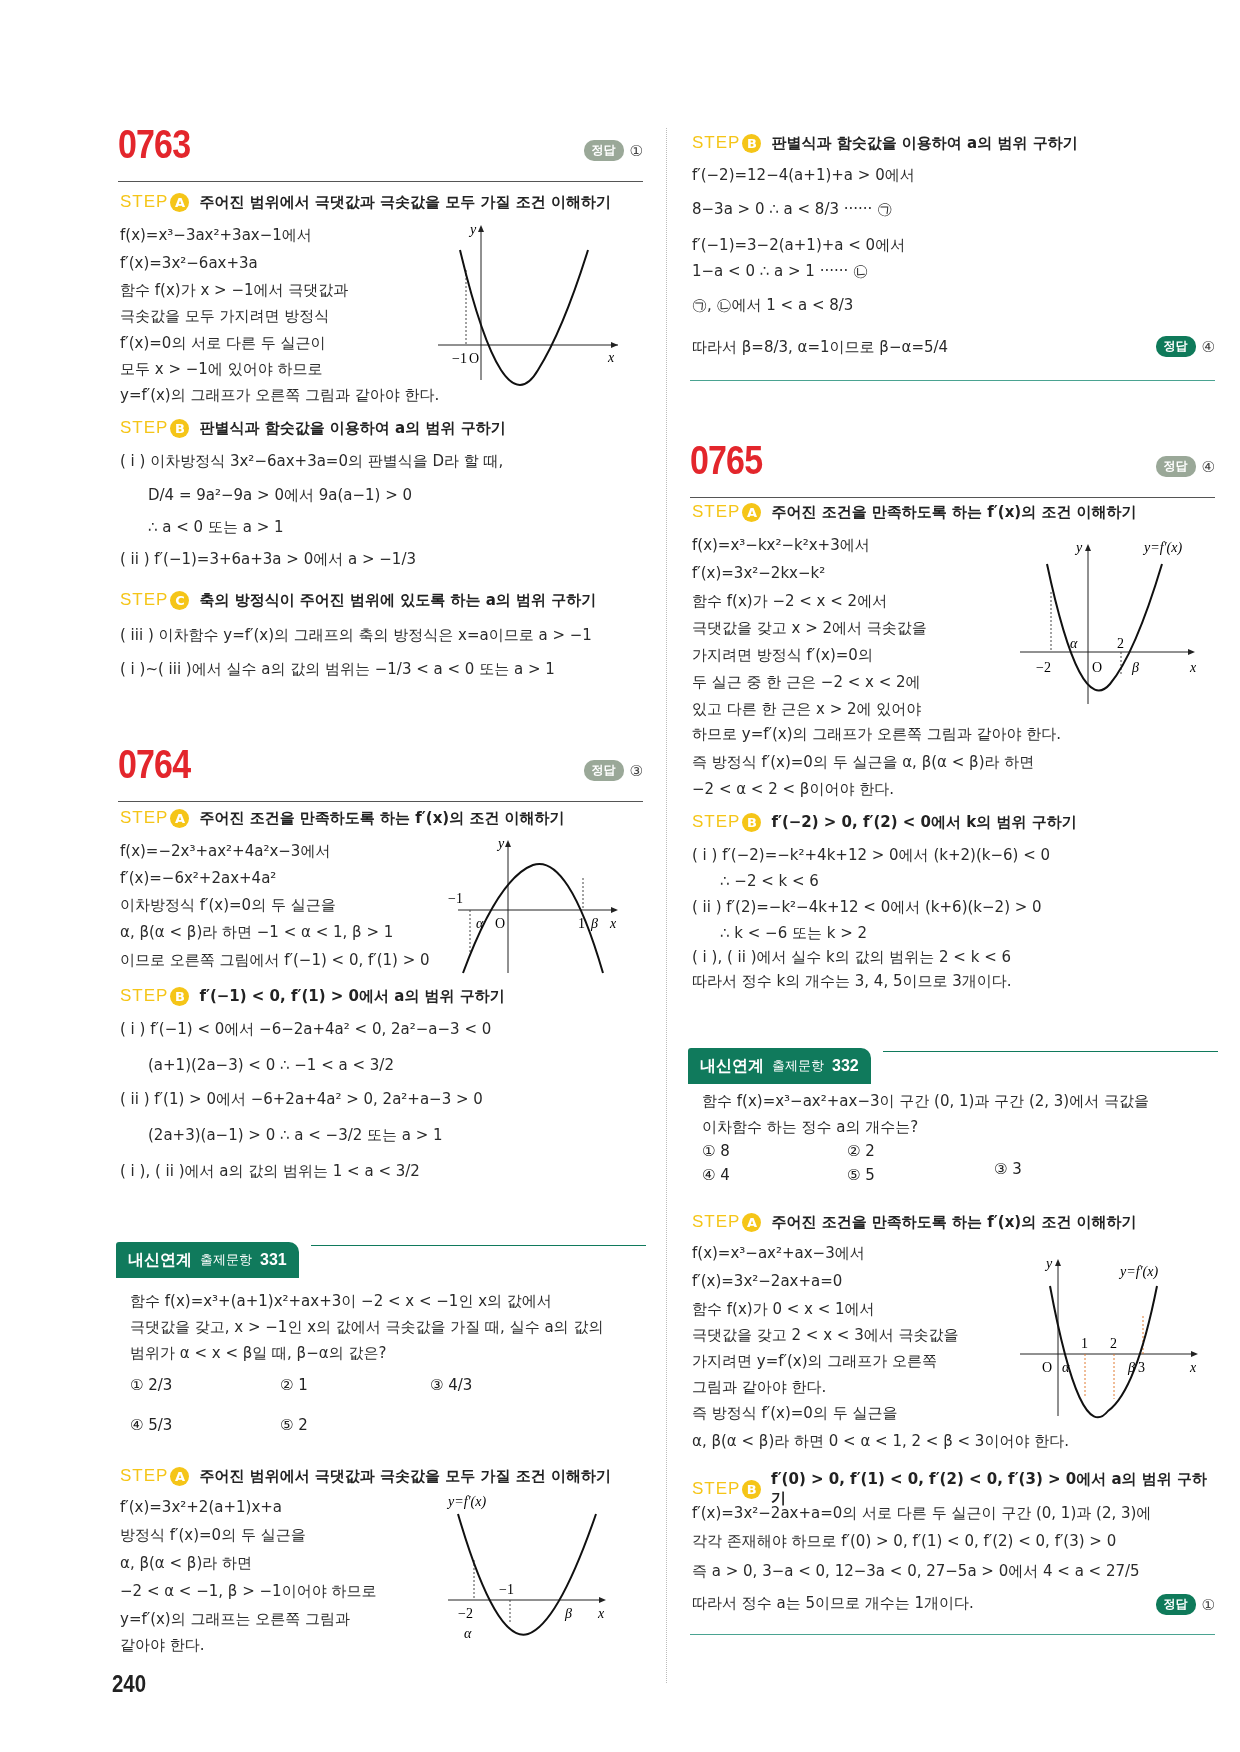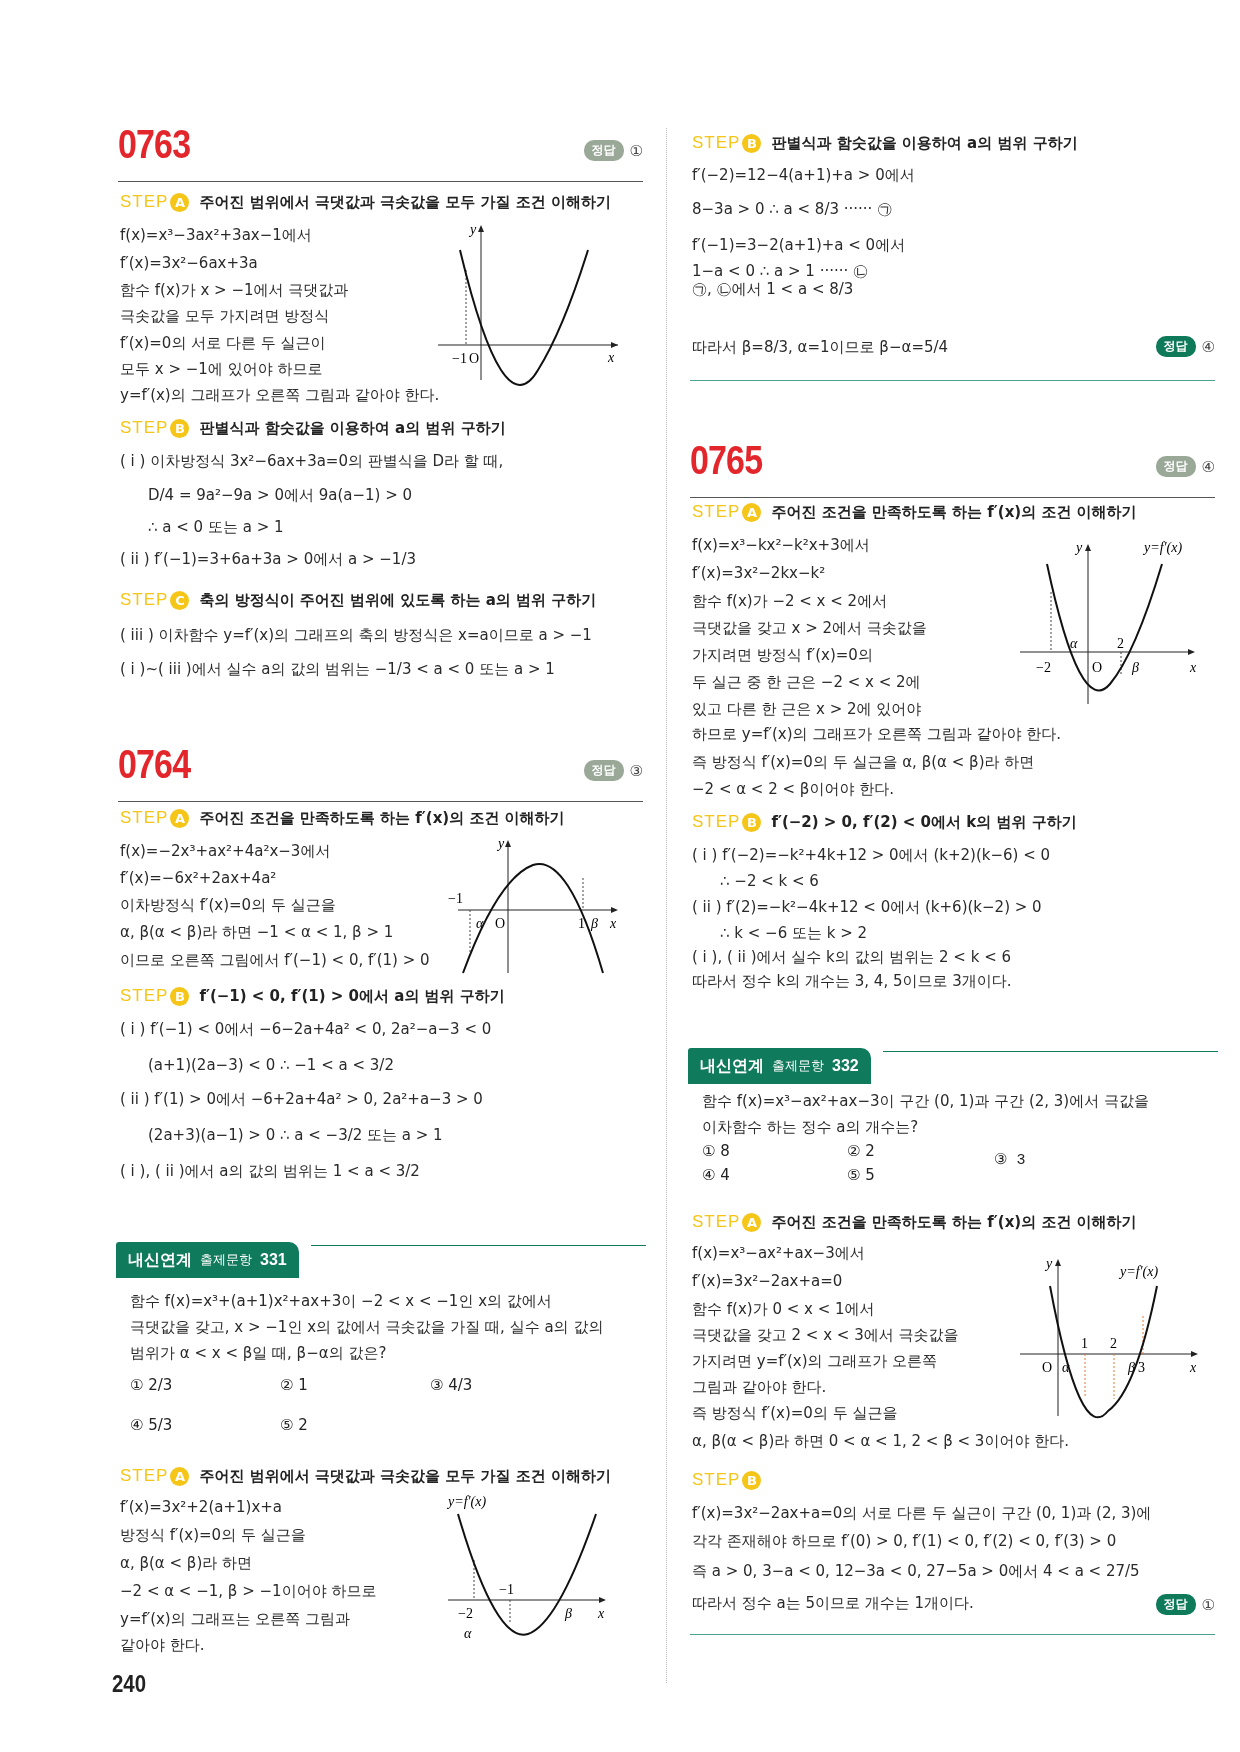--- a/index.html
+++ b/index.html
@@ -208,21 +208,21 @@
 
   <div class="step" style="top:133px;">
     <span class="step-word">STEP</span>
     <span class="step-circle">B</span>
     <span class="step-title">판별식과 함숫값을 이용하여 a의 범위 구하기</span>
   </div>
   <div class="line" style="top:166px;">f′(−2)=12−4(a+1)+a &gt; 0에서</div>
   <div class="line" style="top:200px;">8−3a &gt; 0   ∴ a &lt; 8/3   ······ ㉠</div>
   <div class="line" style="top:236px;">f′(−1)=3−2(a+1)+a &lt; 0에서</div>
   <div class="line" style="top:262px;">1−a &lt; 0   ∴ a &gt; 1   ······ ㉡</div>
-  <div class="line" style="top:280px;">㉠, ㉡에서 1 &lt; a &lt; 8/3</div>
+  <div class="line" style="top:296px;">㉠, ㉡에서 1 &lt; a &lt; 8/3</div>
   <div class="line" style="top:338px;">따라서 β=8/3, α=1이므로 β−α=5/4</div>
   <div class="ans" style="top:336px; right:0;">
     <span class="ans-pill green">정답</span>
     <span class="ans-num">④</span>
   </div>
   <div class="green-rule" style="top:380px;"></div>
 
   <div class="prob-head" style="top:438px;">
     <div class="prob-num">0765</div>
     <div class="ans" style="top:18px;">
@@ -285,21 +285,21 @@
       <span class="sect-brand">내신연계</span>
       <span class="sect-sub">출제문항</span>
       <span class="sect-num">332</span>
     </div>
   </div>
   <div class="line" style="left:12px; top:1092px;">함수 f(x)=x³−ax²+ax−3이 구간 (0, 1)과 구간 (2, 3)에서 극값을</div>
   <div class="line" style="left:12px; top:1118px;">이차함수 하는 정수 a의 개수는?</div>
   <div class="choices" style="top:1142px;">
     <span class="choice" style="left:0; top:0;">① 8</span>
     <span class="choice" style="left:145px; top:0;">② 2</span>
-    <span class="choice" style="left:292px; top:8px;font-family:Liberation Mono, monospace;">③ 3</span>
+    <span class="choice" style="left:292px; top:18px;">③ 3</span>
     <span class="choice" style="left:0; top:24px;">④ 4</span>
     <span class="choice" style="left:145px; top:24px;">⑤ 5</span>
   </div>
 
   <div class="step" style="top:1212px;">
     <span class="step-word">STEP</span>
     <span class="step-circle">A</span>
     <span class="step-title">주어진 조건을 만족하도록 하는 f′(x)의 조건 이해하기</span>
   </div>
   <div class="line" style="top:1244px;">f(x)=x³−ax²+ax−3에서</div>
@@ -329,20 +329,21 @@
       <text x="61" y="92" class="serif" font-size="14">1</text>
       <text x="90" y="92" class="serif" font-size="14">2</text>
       <text x="108" y="116" class="math" font-size="14">β</text>
       <text x="118" y="116" class="serif" font-size="14">3</text>
     </svg>
   </div>
 
   <div class="step" style="top:1470px;">
     <span class="step-word">STEP</span>
     <span class="step-circle">B</span>
+    <span class="step-title">f′(0) &gt; 0, f′(1) &lt; 0, f′(2) &lt; 0, f′(3) &gt; 0에서 a의 범위 구하기</span>
   </div>
   <div class="line" style="top:1504px;">f′(x)=3x²−2ax+a=0의 서로 다른 두 실근이 구간 (0, 1)과 (2, 3)에</div>
   <div class="line" style="top:1532px;">각각 존재해야 하므로 f′(0) &gt; 0, f′(1) &lt; 0, f′(2) &lt; 0, f′(3) &gt; 0</div>
   <div class="line" style="top:1562px;">즉 a &gt; 0, 3−a &lt; 0, 12−3a &lt; 0, 27−5a &gt; 0에서 4 &lt; a &lt; 27/5</div>
   <div class="line" style="top:1594px;">따라서 정수 a는 5이므로 개수는 1개이다.</div>
   <div class="ans" style="top:1594px; right:0;">
     <span class="ans-pill green">정답</span>
     <span class="ans-num">①</span>
   </div>
   <div class="green-rule" style="top:1634px;"></div>

